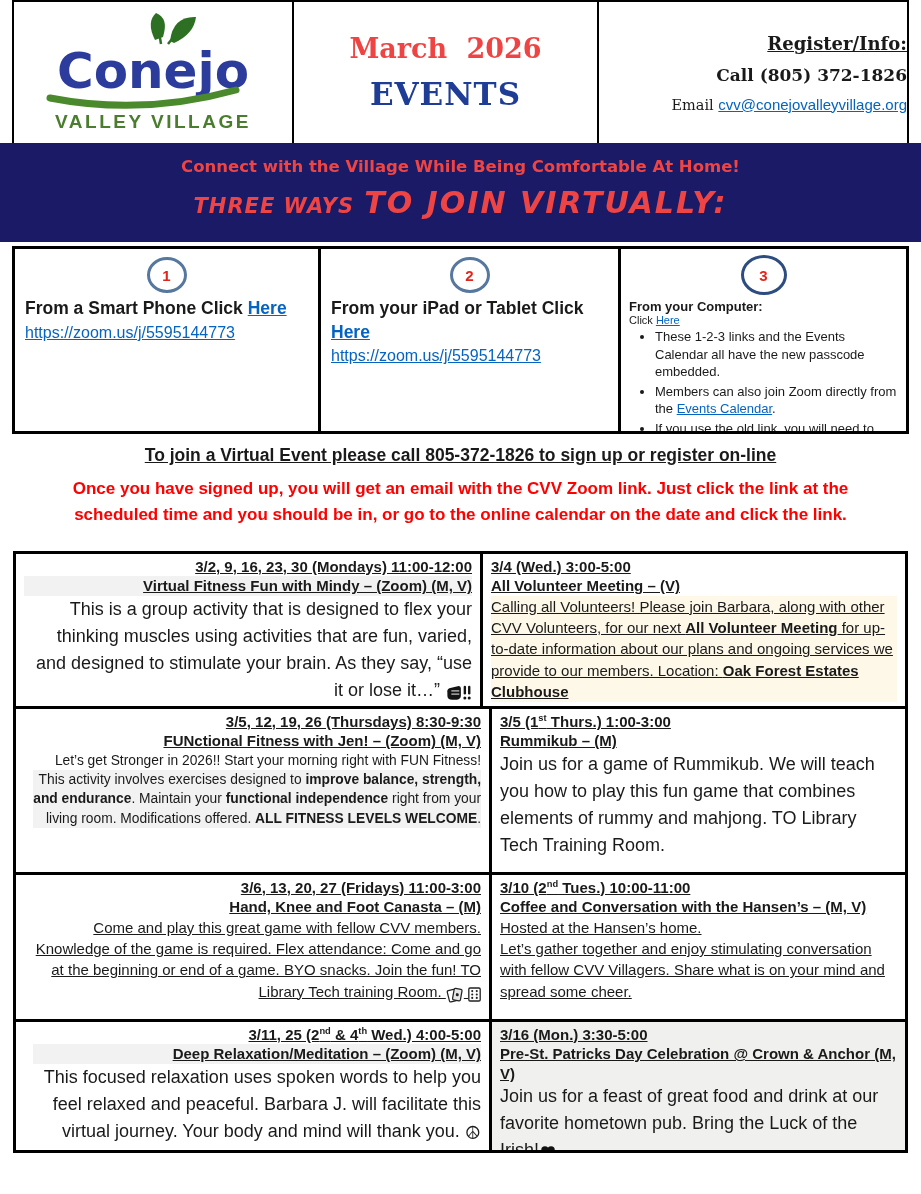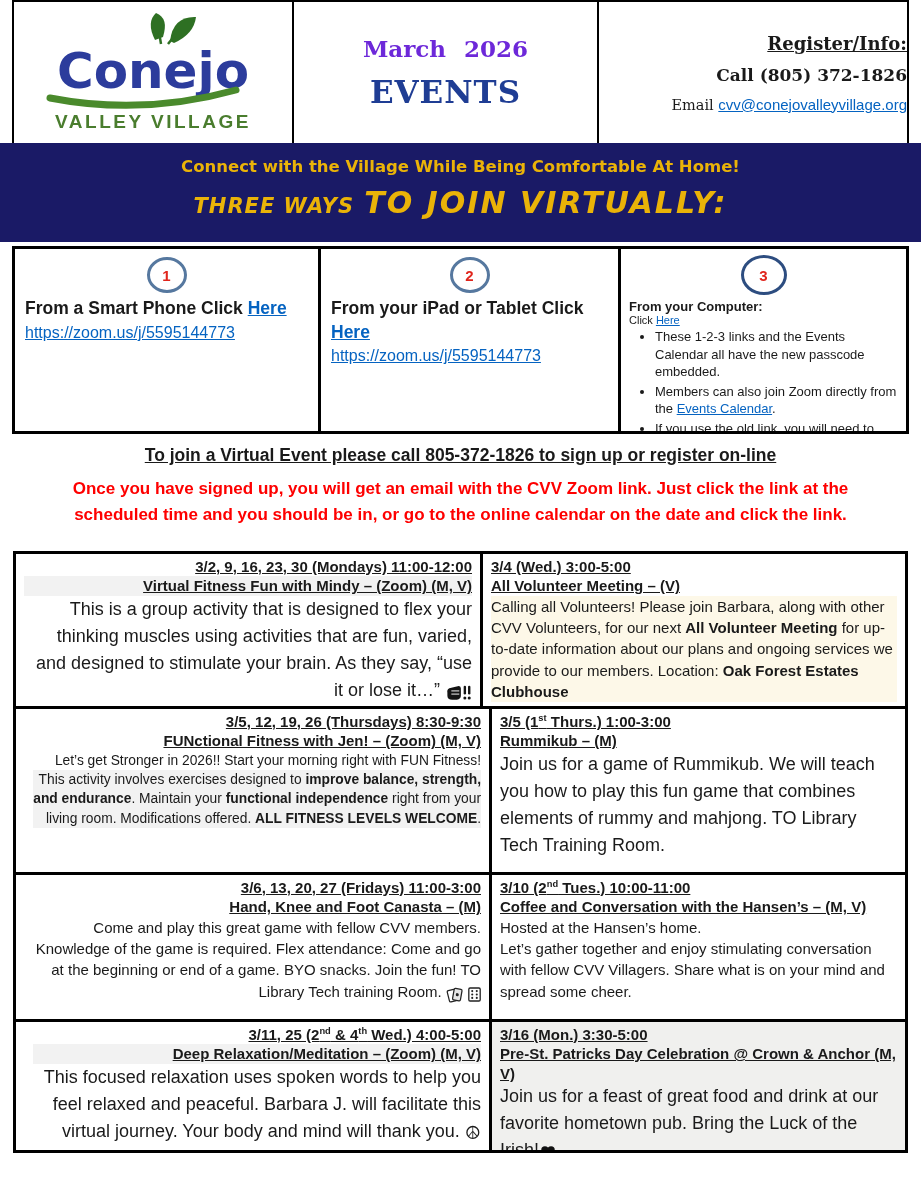--- a/index.html
+++ b/index.html
@@ -4,31 +4,31 @@
 <style>
   html,body{margin:0;padding:0;background:#fff;}
   body{width:921px;height:1194px;position:relative;font-family:"Liberation Sans",sans-serif;color:#1a1a1a;overflow:hidden;}
 
   
   .header{display:flex;border:2px solid #000;border-bottom:none;height:141px;margin:0 12px 0 12px;background:#fff;}
   .header-cell{position:relative;}
   .logo-cell{width:278px;display:flex;align-items:center;justify-content:center;}
   .title-cell{width:303px;border-left:2px solid #000;border-right:2px solid #000;display:flex;flex-direction:column;align-items:center;justify-content:center;gap:12px;}
   .register-cell{flex:1;display:flex;flex-direction:column;align-items:flex-end;justify-content:center;gap:11px;}
-  .title-month{font-family:"DejaVu Serif",serif;font-weight:bold;font-size:23px;color:#6d28d9;word-spacing:10px;}
+  .title-month{font-family:"DejaVu Serif",serif;font-weight:bold;font-size:27px;color:#ef4444;word-spacing:10px;}
   .title-events{font-family:"DejaVu Serif",serif;font-weight:bold;font-size:31px;color:#1f3d94;letter-spacing:1px;}
   .reg-heading{font-family:"DejaVu Serif",serif;font-weight:bold;font-size:18px;text-decoration:underline;}
   .reg-call{font-family:"DejaVu Serif",serif;font-weight:bold;font-size:17px;}
   .reg-email{font-family:"DejaVu Serif",serif;font-size:14.5px;}
   .reg-email .lnk{font-family:"Liberation Sans",sans-serif;font-size:15px;}
 
   .lnk{color:#0563c1;text-decoration:underline;cursor:pointer;}
 
   
-  .banner{background:#1a1a66;height:99px;width:921px;color:#eab308;text-align:center;}
+  .banner{background:#1a1a66;height:99px;width:921px;color:#ef4444;text-align:center;}
   .banner-line1{padding-top:14px;font-family:"DejaVu Sans",sans-serif;font-weight:bold;font-size:16.5px;}
   .banner-line2{margin-top:9px;font-family:"DejaVu Sans",sans-serif;font-style:italic;font-weight:bold;}
   .banner-line2 .b2-small{font-size:21px;letter-spacing:1px;margin-right:10px;}
   .banner-line2 .b2-big{font-size:30px;letter-spacing:2px;}
 
   
   .join-strip{display:flex;margin:4px 12px 0 12px;}
   .join-box{border:3px solid #000;background:#fff;height:188px;box-sizing:border-box;padding:5px 10px;overflow:hidden;}
   .join-box + .join-box{margin-left:-3px;}
   .jb1{width:309px;}
@@ -56,21 +56,21 @@
   .evt-cell{box-sizing:border-box;padding:3px 8px 4px 8px;overflow:hidden;background:#fff;}
   .evt-left{width:464px;text-align:right;}
   .evt-right{flex:1;border-left:3px solid #000;}
   .evt-row:nth-child(1){height:152px;}
   .evt-row:nth-child(2){height:166px;}
   .evt-row:nth-child(3){height:147px;}
   .evt-row:nth-child(4){height:131px;}
   .evt-date,.evt-title{font-weight:bold;font-size:15px;line-height:1.3;text-decoration:underline;}
   .evt-para{margin:0;}
   .desc-lg{font-size:18px;line-height:1.5;}
-  .desc-md{font-size:15px;line-height:1.42;}
+  .desc-md{font-size:15px;line-height:1.42;text-decoration:underline;}
   .desc-sm{font-size:13.8px;line-height:1.4;}
   .inline-icon{display:inline-block;vertical-align:-2px;line-height:1;}
   .inline-icon svg{vertical-align:middle;}
 
   
   .logo-svg{display:block;}
 </style>
 </head>
 <body>
 

